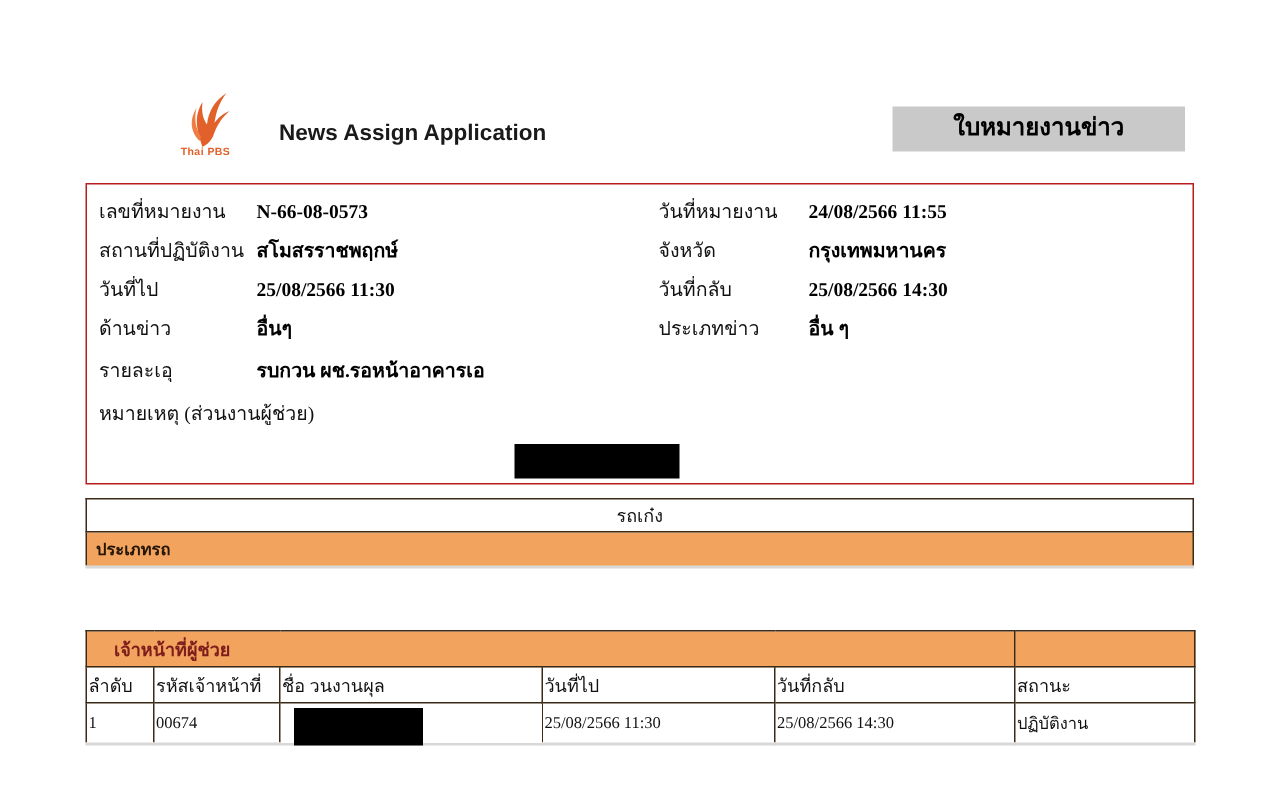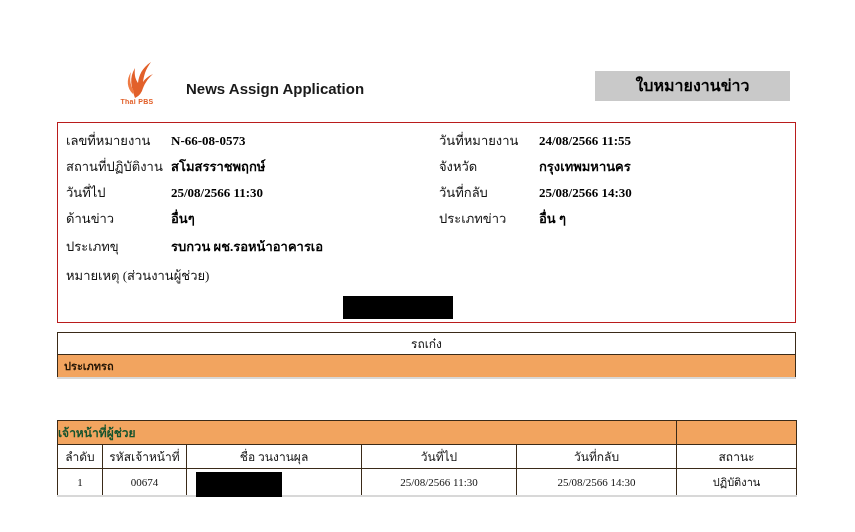--- a/index.html
+++ b/index.html
@@ -29,22 +29,22 @@
   
   .veh-table{position:absolute;left:57px;top:332px;width:739px;border-collapse:collapse;table-layout:fixed;
              font-size:11px;border-bottom:2px solid #d8d8d8;}
   .veh-table td{border:1px solid #3a2a18;box-sizing:border-box;}
   .veh-head{background:#F2A45F;height:23px;font-weight:bold;color:#241505;padding-left:6px;font-size:11px;}
   .veh-body{height:22px;text-align:center;background:#fff;color:#111;font-size:12px;}
 
   
   .staff-table{position:absolute;left:57px;top:420px;width:739px;border-collapse:collapse;table-layout:fixed;
                font-size:12px;border-bottom:2px solid #d8d8d8;}
-  .staff-table td{border:1px solid #3a2a18;box-sizing:border-box;text-align:center;background:#fff;color:#111;}
-  .staff-table td.orange{background:#F2A45F;font-weight:bold;color:#14532d;text-align:left;padding-left:0;font-size:12px;}
+  .staff-table td{border:1px solid #3a2a18;box-sizing:border-box;text-align:left;background:#fff;color:#111;}
+  .staff-table td.orange{background:#F2A45F;font-weight:bold;color:#7f1d1d;text-align:left;padding-left:18px;font-size:12px;}
   .staff-table tr.head-row td{height:24px;}
   .staff-table tr.col-row td{height:24px;font-size:12px;}
   .staff-table tr.data-row td{height:27px;font-size:11px;}
   .name-cell{position:relative;}
   .redact-2{position:absolute;left:9px;top:3px;width:86px;height:25px;background:#000;}
 </style>
 </head>
 <body>
 
 <div class="page">
@@ -78,21 +78,21 @@
       <span class="lbl r-lbl">วันที่กลับ</span>
       <span class="val r-val">25/08/2566 14:30</span>
     </div>
     <div class="info-row">
       <span class="lbl l-lbl">ด้านข่าว</span>
       <span class="val l-val">อื่นๆ</span>
       <span class="lbl r-lbl">ประเภทข่าว</span>
       <span class="val r-val">อื่น ๆ</span>
     </div>
     <div class="info-row tall">
-      <span class="lbl l-lbl">ประเภทขุ</span>
+      <span class="lbl l-lbl">รายละเอุ</span>
       <span class="val l-val">รบกวน ผช.รอหน้าอาคารเอ</span>
       <span class="lbl r-lbl"></span>
       <span class="val r-val"></span>
     </div>
     <div class="info-row tall">
       <span class="lbl">หมายเหตุ (ส่วนงานผู้ช่วย)</span>
     </div>
     <div class="redact-1"></div>
   </div>
 

